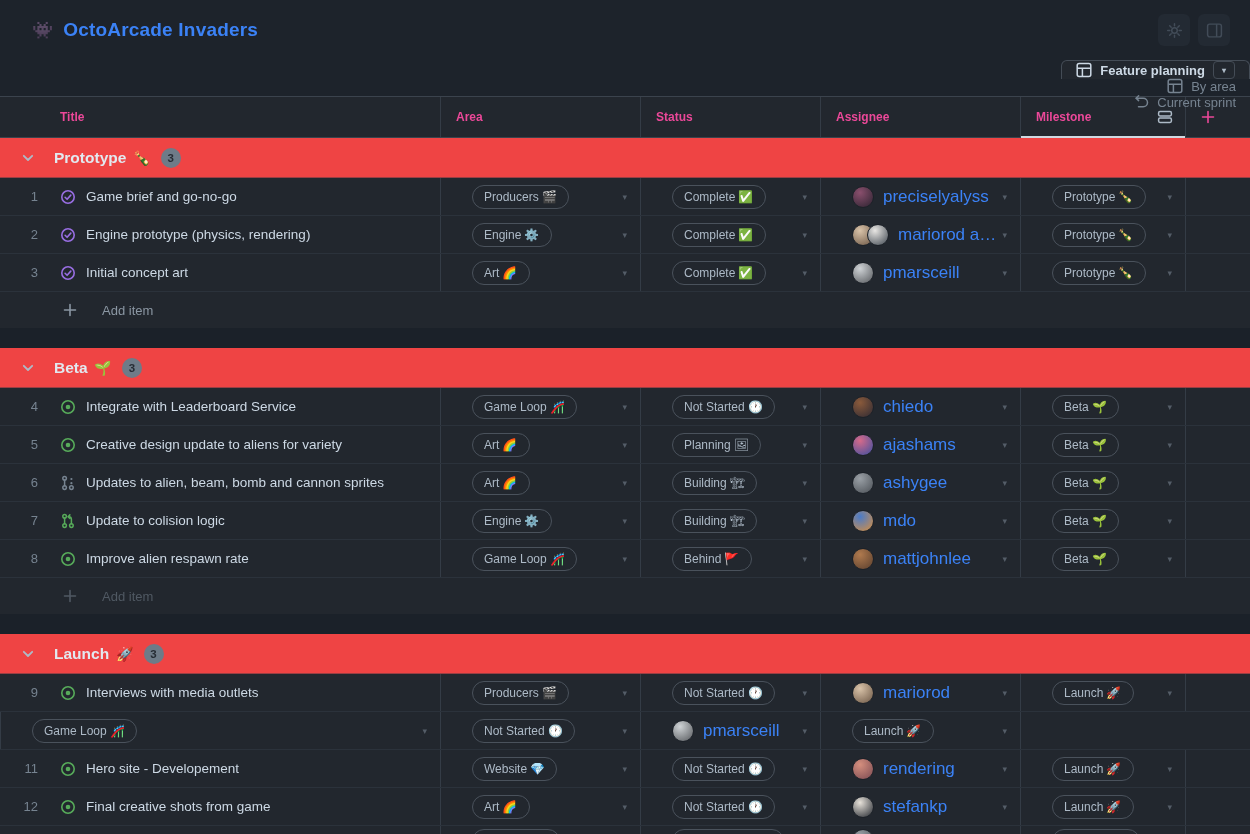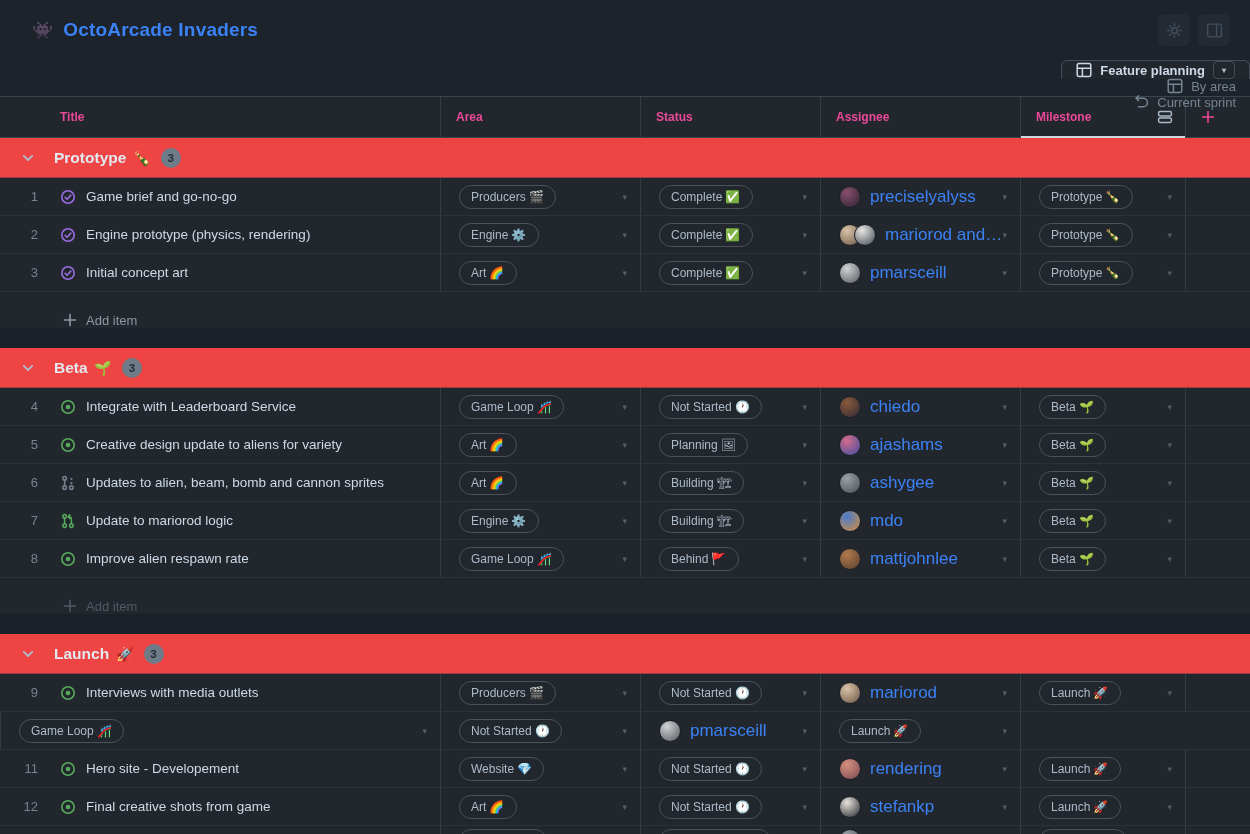--- a/index.html
+++ b/index.html
@@ -51,33 +51,33 @@
             background:#6e7b88; color:#262c34; font-size:11.5px; font-weight:700;
             display:flex; align-items:center; justify-content:center; }
   .gap { height:20px; background:#1b2129; }
 
   
   .trow { height:38px; background:#22272e; border-bottom:1px solid #2b323b; }
   .num { width:38px; text-align:right; font-size:13px; color:#768390; flex:none; }
   .type-icon { margin-left:22px; display:flex; flex:none; }
   .row-title { margin-left:10px; font-size:13.5px; color:#cdd9e5; white-space:nowrap; overflow:hidden;
                text-overflow:ellipsis; cursor:pointer; }
-  .c-pad { padding-left:18px; padding-right:10px;text-align:right; }
+  .c-pad { padding-left:31px; padding-right:10px;text-align:right; }
   .pill { display:inline-flex; align-items:center; height:24px; padding:0 11px; border:1px solid #4a525c;
           border-radius:12px; font-size:12px; color:#adbac7; white-space:nowrap; cursor:pointer; }
   .caret { margin-left:auto; color:#545d68; font-size:9px; cursor:pointer; flex:none; padding-right:3px; }
   .avatars { display:flex; flex:none; }
   .av { width:22px; height:22px; border-radius:50%; flex:none; border:1px solid #1c2128; }
   .av + .av { margin-left:-7px; }
   .assignee-name { margin-left:9px; font-size:17px; color:#3b82f6; white-space:nowrap; overflow:hidden;
                    text-overflow:ellipsis; cursor:pointer; }
 
   
-  .add-row { height:36px; background:#22272e; display:flex; align-items:flex-end; padding-left:62px;
-             color:#8b97a3; font-size:13px; cursor:pointer; gap:8px; }
+  .add-row { height:36px; background:#22272e; display:flex; align-items:center; padding-left:62px;
+             color:#8b97a3; font-size:13px; cursor:pointer; gap:24px; }
   .add-row.dim { color:#505963; }
   .add-row .plus { display:flex; }
 
   
   .trow.partial { height:9px; overflow:hidden; border-bottom:none; }
   .trow.partial .cell { align-items:flex-start; }
   .pill.stub { margin-top:3px; }
   .av.stub { margin-top:3px; }
 </style>
 </head>
@@ -404,21 +404,21 @@
               <g stroke="#57ab5a" stroke-width="1.5" fill="none" stroke-linecap="round">
                 <circle cx="4.6" cy="3.3" r="1.8"></circle>
                 <path d="M4.6 5.2v5.5"></path>
                 <circle cx="4.6" cy="12.6" r="1.8"></circle>
                 <circle cx="11.4" cy="12.6" r="1.8"></circle>
                 <path d="M11.4 10.7V6.3a2.6 2.6 0 0 0-2.6-2.6h-.4"></path>
                 <path d="M9.9 1.9 8.1 3.7l1.8 1.7" stroke-linejoin="round"></path>
               </g>
             </svg>
           </span>
-        <span class="row-title">Update to mariorod logic</span>
+        <span class="row-title">Update to colision logic</span>
       </div>
       <div class="cell sep c-pad">
         <span class="pill">Engine ⚙️</span>
         <span class="caret">▾</span>
       </div>
       <div class="cell sep c-pad">
         <span class="pill">Building 🏗</span>
         <span class="caret">▾</span>
       </div>
       <div class="cell sep c-pad">

